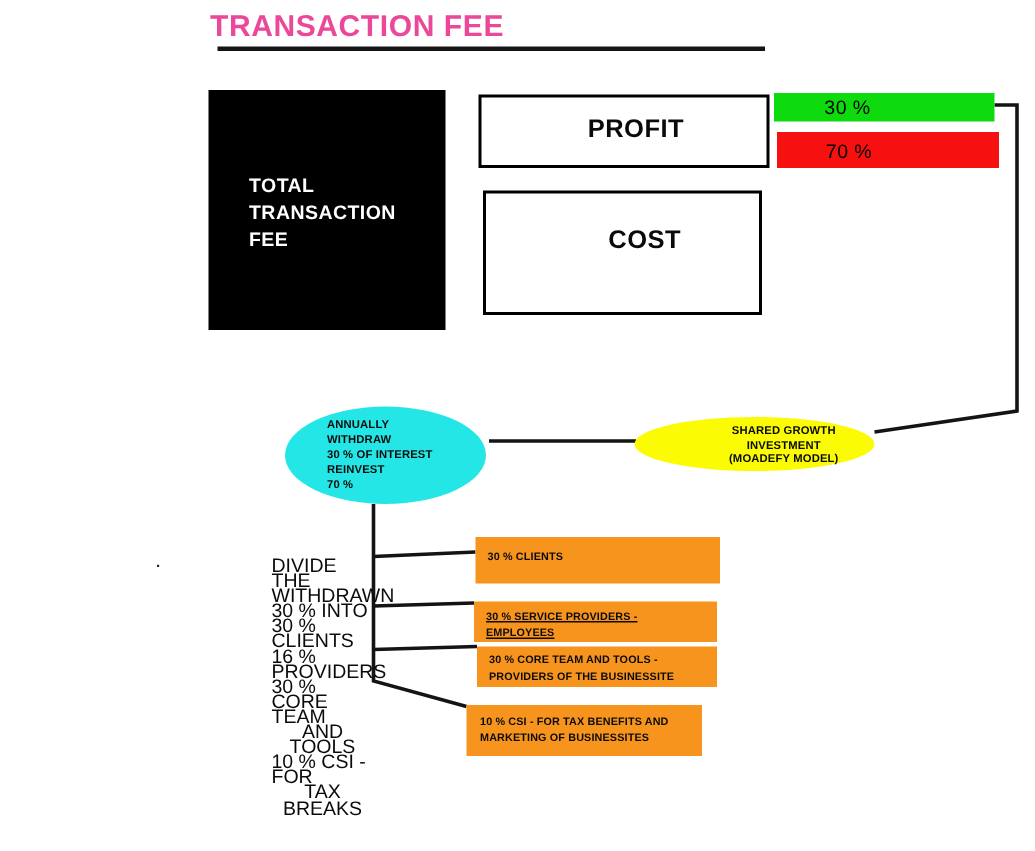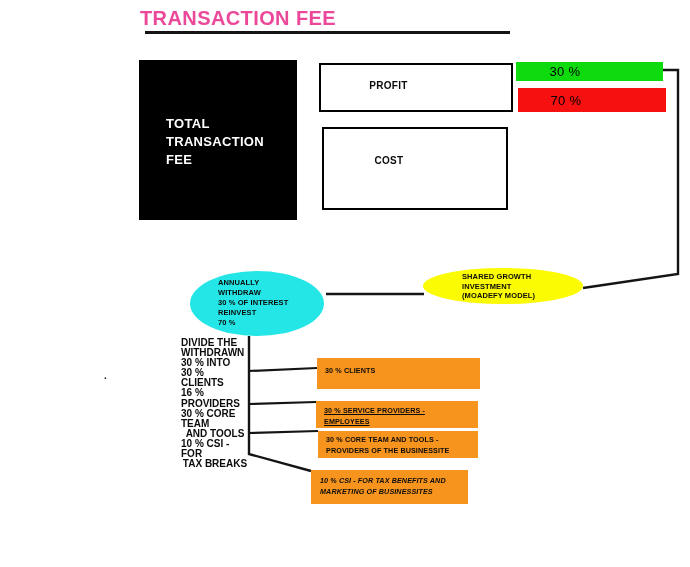--- a/index.html
+++ b/index.html
@@ -16,46 +16,46 @@
   .title-rule{left:145px;top:31px;width:365px;height:3px;background:#141414;}
   
   .total-box{
     left:139px;top:60px;width:158px;height:160px;background:#000;color:#fff;
     box-sizing:border-box;padding:55px 0 0 27px;
     font-size:13px;font-weight:bold;line-height:18px;letter-spacing:.3px;
   }
   
   .outline-box{
     background:#fff;border:2.5px solid #000;box-sizing:border-box;
-    display:flex;align-items:center;justify-content:center;
-    font-size:10px;font-weight:bold;letter-spacing:.3px;color:#0b0b0b;
+    display:flex;align-items:center;justify-content:flex-end;
+    font-size:17px;font-weight:bold;letter-spacing:.3px;color:#0b0b0b;
   }
   .profit-box{left:319px;top:63px;width:194px;height:49px;padding:0 55px 4px 0;}
   .cost-box{left:322px;top:127px;width:186px;height:83px;padding:0 52px 17px 0;}
   
   .bar{
     box-sizing:border-box;display:flex;align-items:center;justify-content:center;
     font-size:13px;font-weight:normal;color:#000;letter-spacing:.3px;
   }
   .bar-green{left:516px;top:62px;width:147px;height:19px;padding-right:49px;}
   .bar-red{left:518px;top:88px;width:148px;height:24px;padding-right:52px;}
   
   .ellipse{box-sizing:border-box;border-radius:50%;font-weight:bold;color:#0b0b0b;}
   .ellipse-cyan{
     left:190px;top:271px;width:134px;height:65px;
     padding:7px 0 0 28px;font-size:7.5px;line-height:10px;letter-spacing:.1px;
   }
   .ellipse-yellow{
-    left:423px;top:268px;width:160px;height:36px;
-    padding:4px 0 0 39px;font-size:7.5px;line-height:9.5px;letter-spacing:.1px;
+    left:423px;top:278px;width:160px;height:36px;
+    padding:4px 0 0 39px;font-size:7.5px;line-height:9.5px;letter-spacing:.1px;text-align:center;
   }
   
   .divide-note{
-    left:181px;top:338px;width:68px;
-    font-size:10px;font-weight:bold;line-height:10.1px;color:#0b0b0b;
+    left:181px;top:372px;width:68px;
+    font-size:13px;font-weight:normal;line-height:10.1px;color:#0b0b0b;
   }
   .divide-note .indent{text-align:center;}
   
   .alloc{
     box-sizing:border-box;color:#0b0b0b;
     font-size:7.2px;font-weight:bold;line-height:10.5px;letter-spacing:.1px;
   }
   .alloc-1{left:317px;top:358px;width:163px;height:31px;padding:8px 0 0 8px;}
   .alloc-2{left:316px;top:401px;width:162px;height:27px;padding:5px 0 0 8px;text-decoration:underline;}
   .alloc-3{left:318px;top:431px;width:160px;height:27px;padding:4px 0 0 8px;}
@@ -132,20 +132,20 @@
     <div>30 % CLIENTS</div>
   </div>
   <div class="abs alloc alloc-2" style="background-color: rgb(247, 148, 30);">
     <div>30 % SERVICE PROVIDERS -</div>
     <div>EMPLOYEES</div>
   </div>
   <div class="abs alloc alloc-3" style="background-color: rgb(247, 148, 30);">
     <div>30 % CORE TEAM AND TOOLS -</div>
     <div>PROVIDERS OF THE BUSINESSITE</div>
   </div>
-  <div class="abs alloc alloc-4" style="background-color: rgb(247, 148, 30); font-style: italic;">
+  <div class="abs alloc alloc-4" style="background-color: rgb(247, 148, 30);">
     <div>10 % CSI - FOR TAX BENEFITS AND</div>
     <div>MARKETING OF BUSINESSITES</div>
   </div>
 
   <div class="abs stray-dot">.</div>
 
 </div>
 
 </body></html>

